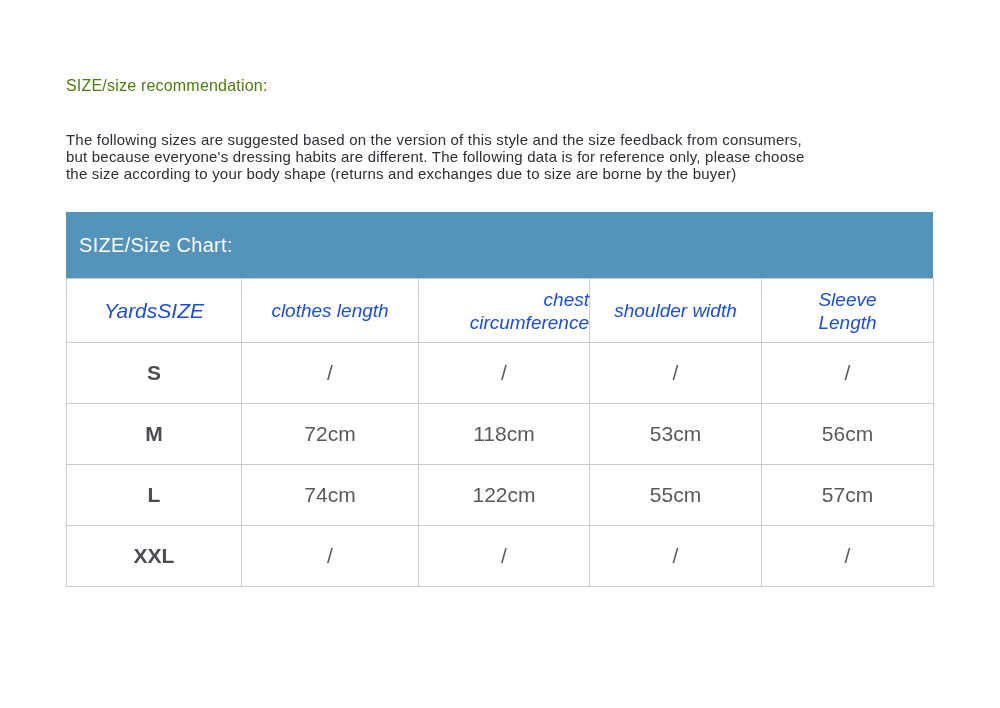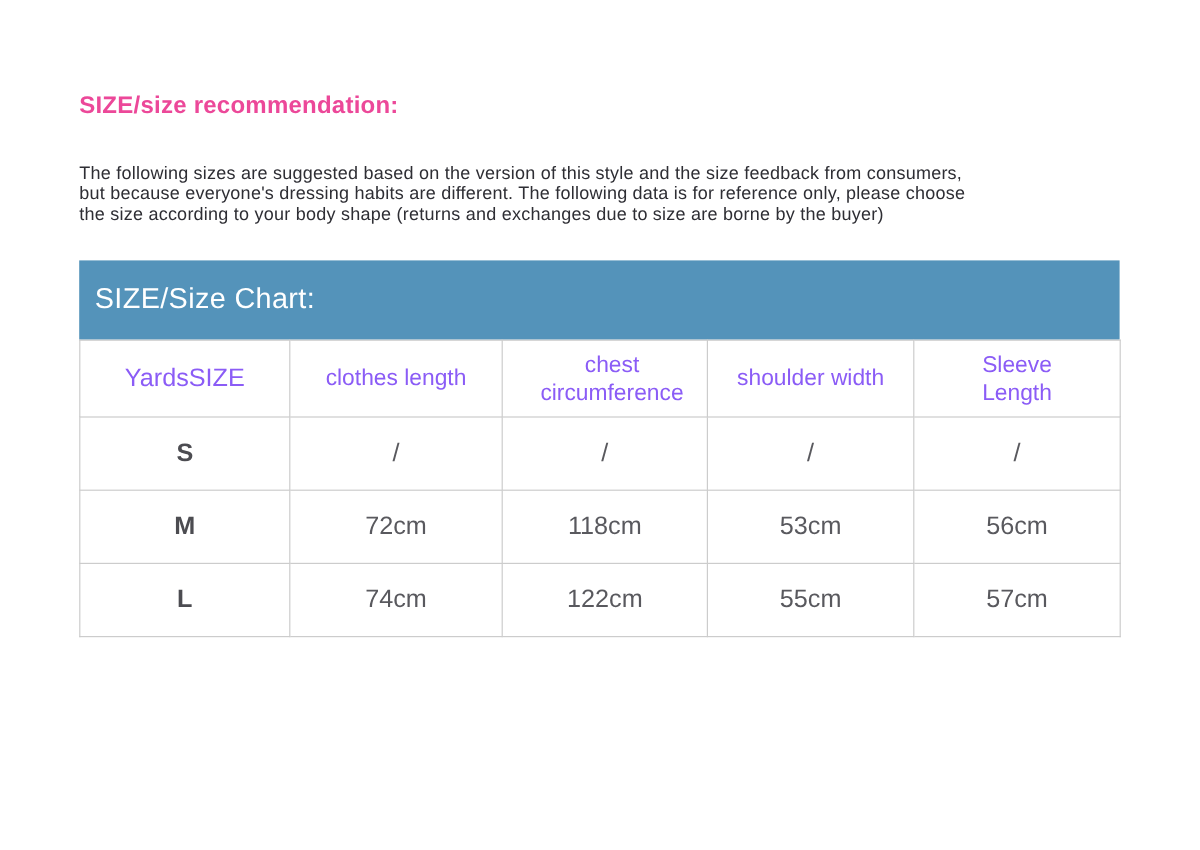--- a/index.html
+++ b/index.html
@@ -10,66 +10,67 @@
     overflow: hidden;
     color: #2e2e34;
   }
   .content {
     position: absolute;
     left: 66px;
     top: 77px;
     width: 867px;
   }
   .page-title {
-    font-size: 20px;
-    font-weight: 700;
-    color: #ec4899;
+    font-size: 16px;
+    font-weight: 400;
+    color: #4d7c0f;
     letter-spacing: 0.2px;
   }
   .page-desc {
     margin-top: 36px;
     font-size: 15px;
     line-height: 17px;
     letter-spacing: 0.2px;
     color: #2e2e34;
     white-space: pre-line;
   }
   .chart-banner {
     margin-top: 30px;
     height: 66px;
     background: #5493ba;
     color: #ffffff;
     display: flex;
     align-items: center;
     padding-left: 13px;
-    font-size: 24px;
+    font-size: 20px;
     letter-spacing: 0.3px;
   }
   table.size-table {
     width: 100%;
     border-collapse: collapse;
     table-layout: fixed;
   }
   .size-table th, .size-table td {
     border: 1px solid #cccccc;
     text-align: center;
     vertical-align: middle;
     background: #ffffff;
   }
   .size-table th {
     height: 64px;
     font-weight: 400;
     font-size: 19px;
     line-height: 23px;
-    color: #8b5cf6;
+    color: #1d4ed8;
     white-space: pre-line;
+    font-style: italic;
   }
   .size-table th.col-yards { font-size: 21px; }
   .size-table th.col-chest {
-    text-align: center;
+    text-align: right;
     padding-left: 12px;
     margin-top: 24px;
   }
   .size-table td {
     height: 61px;
     font-size: 21px;
     color: #59595e;
   }
   .size-table td.size-cell {
     font-weight: 600;
@@ -125,16 +126,23 @@
         <td>53cm</td>
         <td>56cm</td>
       </tr>
       <tr>
         <td class="size-cell">L</td>
         <td>74cm</td>
         <td>122cm</td>
         <td>55cm</td>
         <td>57cm</td>
       </tr>
+      <tr>
+        <td class="size-cell">XXL</td>
+        <td>/</td>
+        <td>/</td>
+        <td>/</td>
+        <td>/</td>
+      </tr>
     </tbody>
   </table>
 
 </div>
 
 </body></html>

